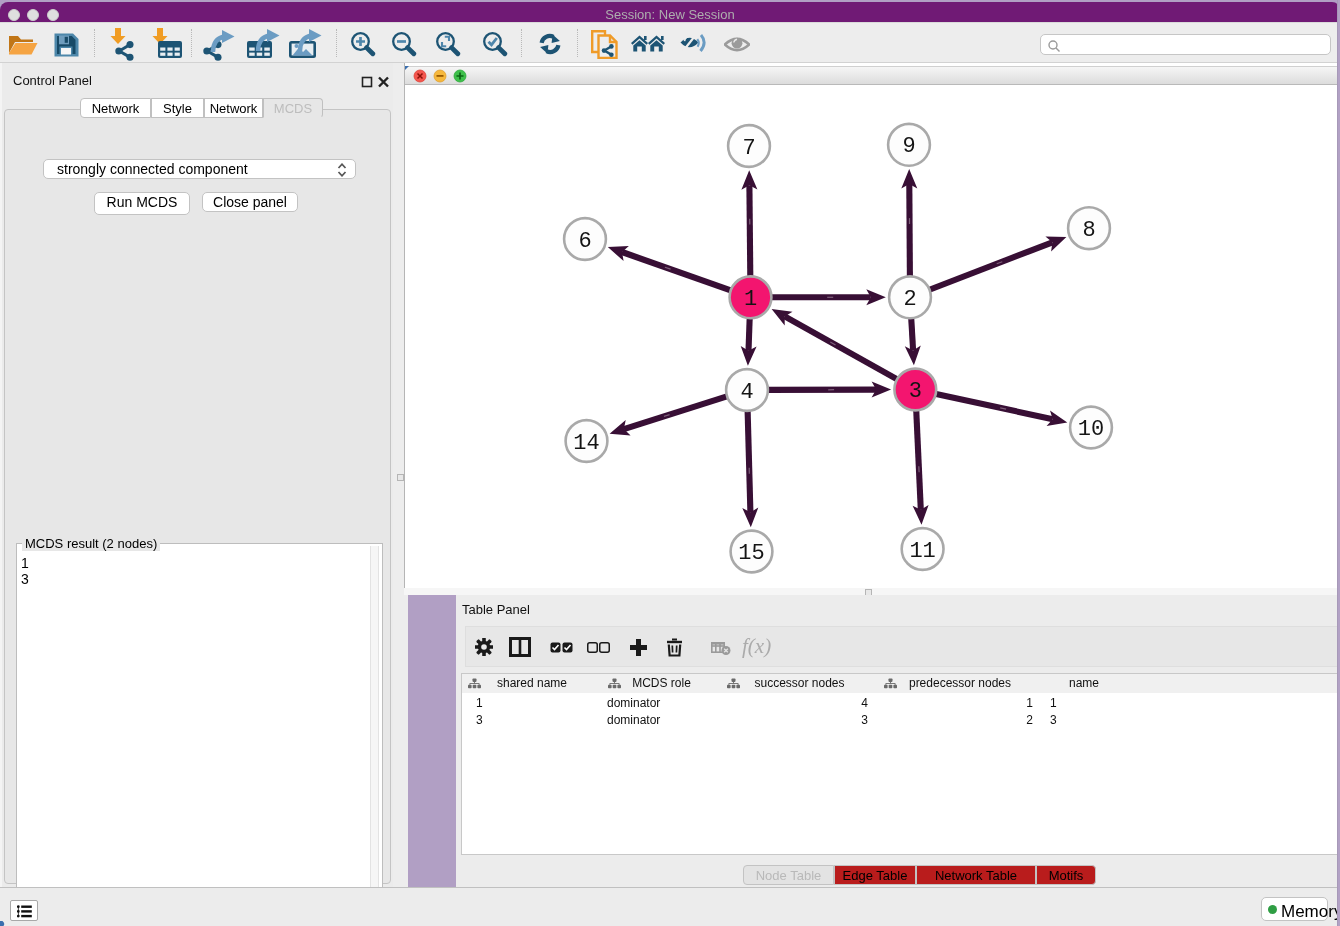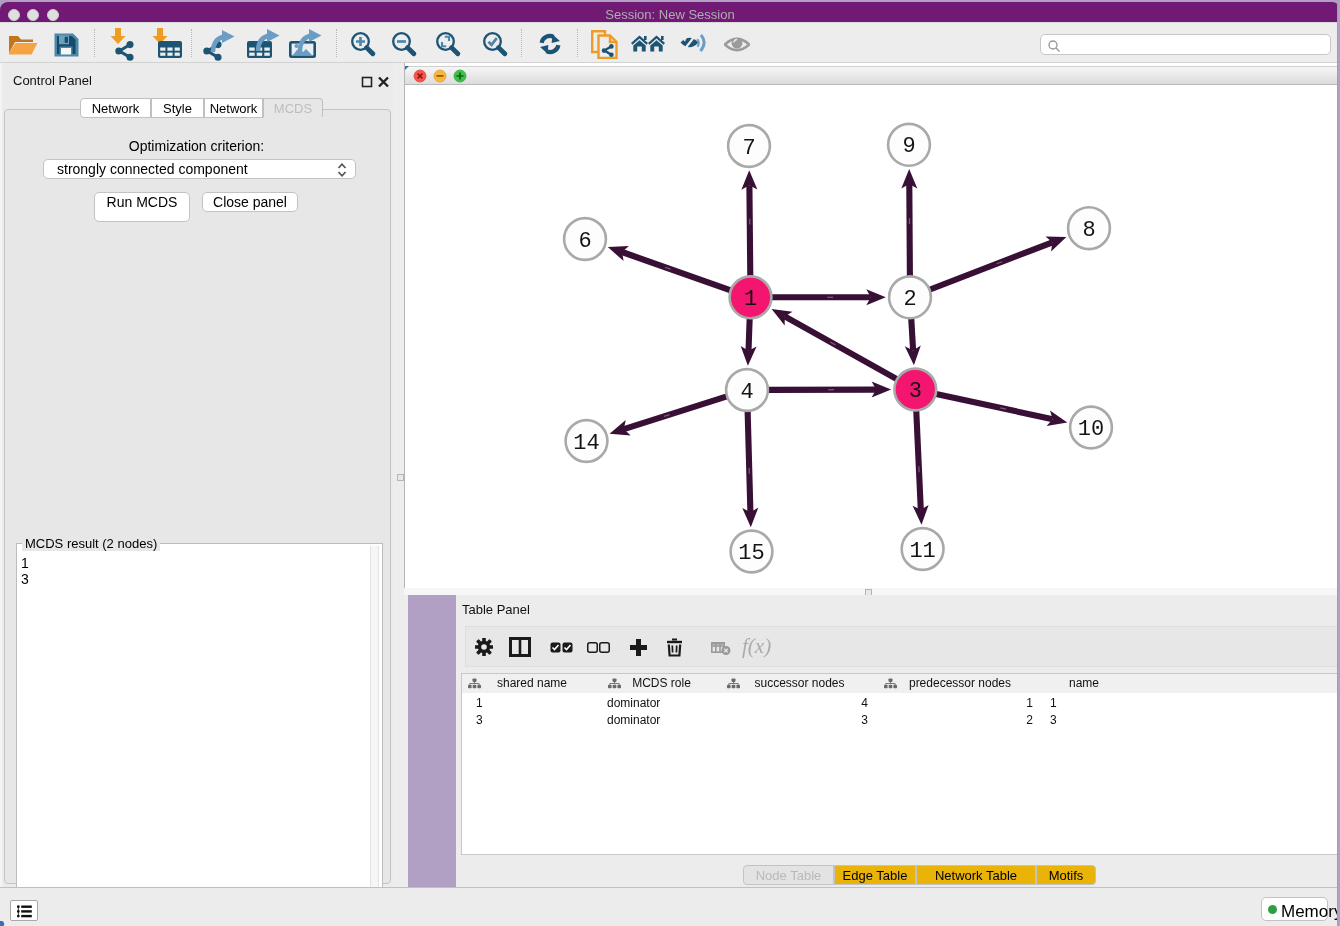--- a/index.html
+++ b/index.html
@@ -27,21 +27,21 @@
 .phead { font-size:13px; color:#111; }
 .mactab { position:absolute; height:20px; background:#ffffff; border:1px solid #c0c0c0; font-size:13px; text-align:center; color:#000; line-height:19px; }
 .btn { position:absolute; background:#ffffff; border:1px solid #c3c3c3; border-radius:5px; font-size:14px; color:#000; text-align:center; }
 #contentbox { position:absolute; left:4px; top:46px; width:387px; height:775px; background:#e7e7e7; border:1px solid #c4c4c4; border-radius:4px; }
 #fieldset { position:absolute; left:16px; top:438px; width:367px; height:367px; border:1px solid #bdbdbd; background:#ffffff;margin-top:42px; }
 
 #ttoolbar { position:absolute; left:9px; top:31px; width:914px; height:41px; background:#e7e7e7; border:1px solid #dedede; }
 #ttable { position:absolute; left:5px; top:78px; width:918px; height:182px; background:#ffffff; border:1px solid #c8c8c8; }
 .th { position:absolute; top:0; height:19px; background:#f0f0f0; font-size:12px; color:#111; text-align:center; line-height:19px; }
 .td { position:absolute; font-size:12px; color:#111; height:17px; line-height:17px; }
-.btab { position:absolute; height:20px; background:#eab308; border:1px solid #c3c3c3; font-size:13px; text-align:center; color:#000; line-height:19px; }
+.btab { position:absolute; height:20px; background:#b91c1c; border:1px solid #c3c3c3; font-size:13px; text-align:center; color:#000; line-height:19px; }
 </style>
 </head>
 <body>
 
 <div id="titlebar" class="abs">
   <div class="tlight" style="left:8px;"></div>
   <div class="tlight" style="left:27px;"></div>
   <div class="tlight" style="left:47px;"></div>
   <div id="wtitle">Session: New Session</div>
 </div>
@@ -189,29 +189,28 @@
   <div class="phead" style="position:absolute;left:13px;top:10px;">Control Panel</div>
   <svg width="30" height="13" viewBox="0 0 30 13" style="position:absolute;left:361px;top:13px;">
       <rect x="1.5" y="1.5" width="9" height="9" fill="none" stroke="#222" stroke-width="1.6"></rect>
       <path d="M18 1.5 L27 10.5 M27 1.5 L18 10.5" stroke="#222" stroke-width="2.4" fill="none"></path>
     </svg>
   <div id="contentbox"></div>
   <div class="mactab" style="left:80px;top:35px;width:71px;border-radius:4px 0 0 4px;">Network</div>
   <div class="mactab" style="left:151px;top:35px;width:53px;">Style</div>
   <div class="mactab" style="left:204px;top:35px;width:59px;">Network</div>
   <div class="mactab" style="left:263px;top:35px;width:60px;border-radius:0 4px 4px 0;background:#e7e7e7;color:#bdbdbd;border-bottom-color:#e7e7e7;">MCDS</div>
-  <div style="position:absolute;left:0;top:75px;width:393px;text-align:center;font-size:14px;color:#000;">Optimization criterion:</div>
   <div class="btn" style="left:43px;top:96px;width:313px;height:20px;text-align:left;">
     <span style="position:absolute;left:13px;top:1px;">strongly connected component</span>
     <svg width="10" height="14" viewBox="0 0 10 14" style="position:absolute;right:8px;top:3px;">
         <path d="M1.5 5 L5 1.2 L8.5 5" fill="none" stroke="#555" stroke-width="1.7"></path>
         <path d="M1.5 9 L5 12.8 L8.5 9" fill="none" stroke="#555" stroke-width="1.7"></path>
       </svg>
   </div>
-  <div class="btn" style="left:94px;top:129px;width:96px;height:30px;line-height:19px;">Run MCDS</div>
+  <div class="btn" style="left:94px;top:129px;width:96px;height:23px;line-height:19px;">Run MCDS</div>
   <div class="btn" style="left:202px;top:129px;width:96px;height:20px;line-height:19px;">Close panel</div>
   <div id="fieldset">
     <div style="position:absolute;left:5px;top:-8px;background:#e7e7e7;padding:0 3px;font-size:13px;color:#000;">MCDS result (2 nodes)</div>
     <div style="position:absolute;left:4px;top:11px;font-size:14px;color:#000;line-height:16px;">1<br>3</div>
     <div style="position:absolute;right:3px;top:2px;width:9px;height:361px;background:#f6f6f6;border-left:1px solid #e3e3e3;border-right:1px solid #e3e3e3;"></div>
   </div>
 </div>
 
 <div id="vdivider" class="abs">
     <div class="lower"></div>

